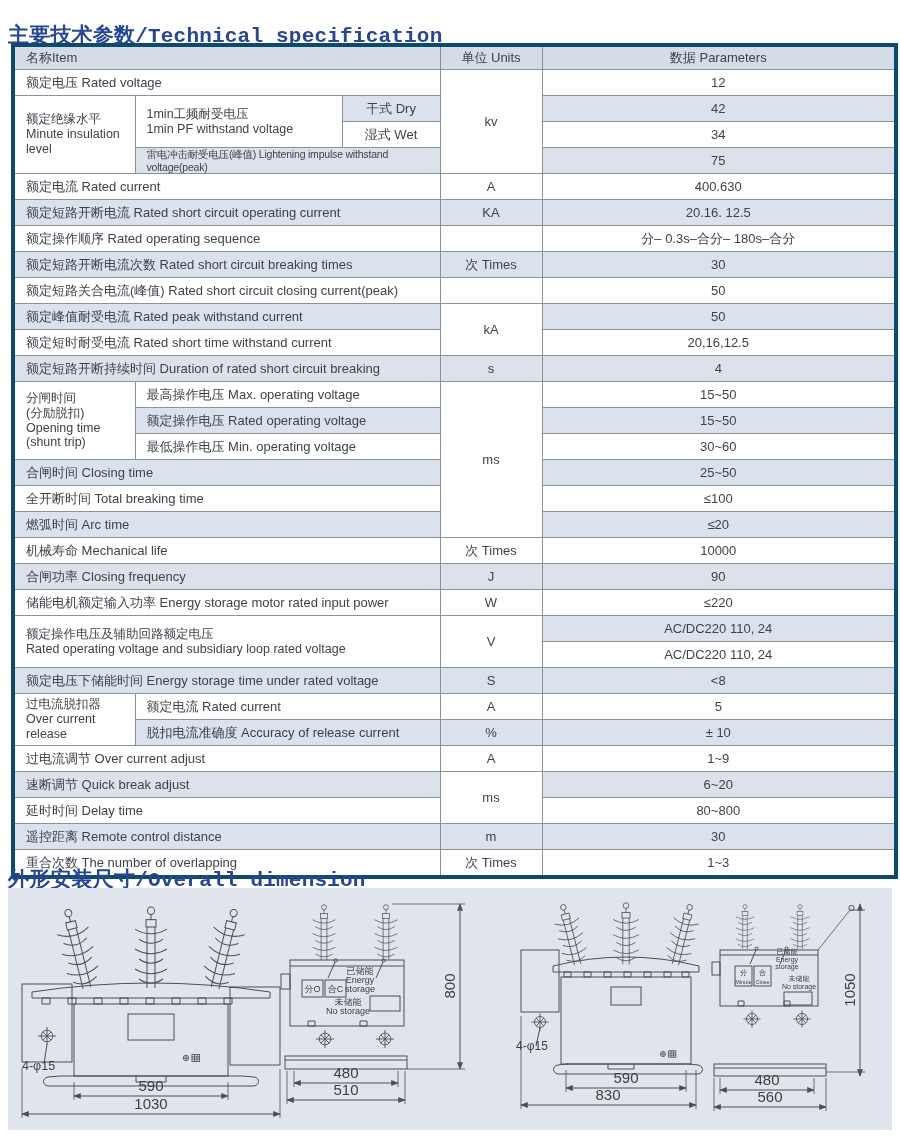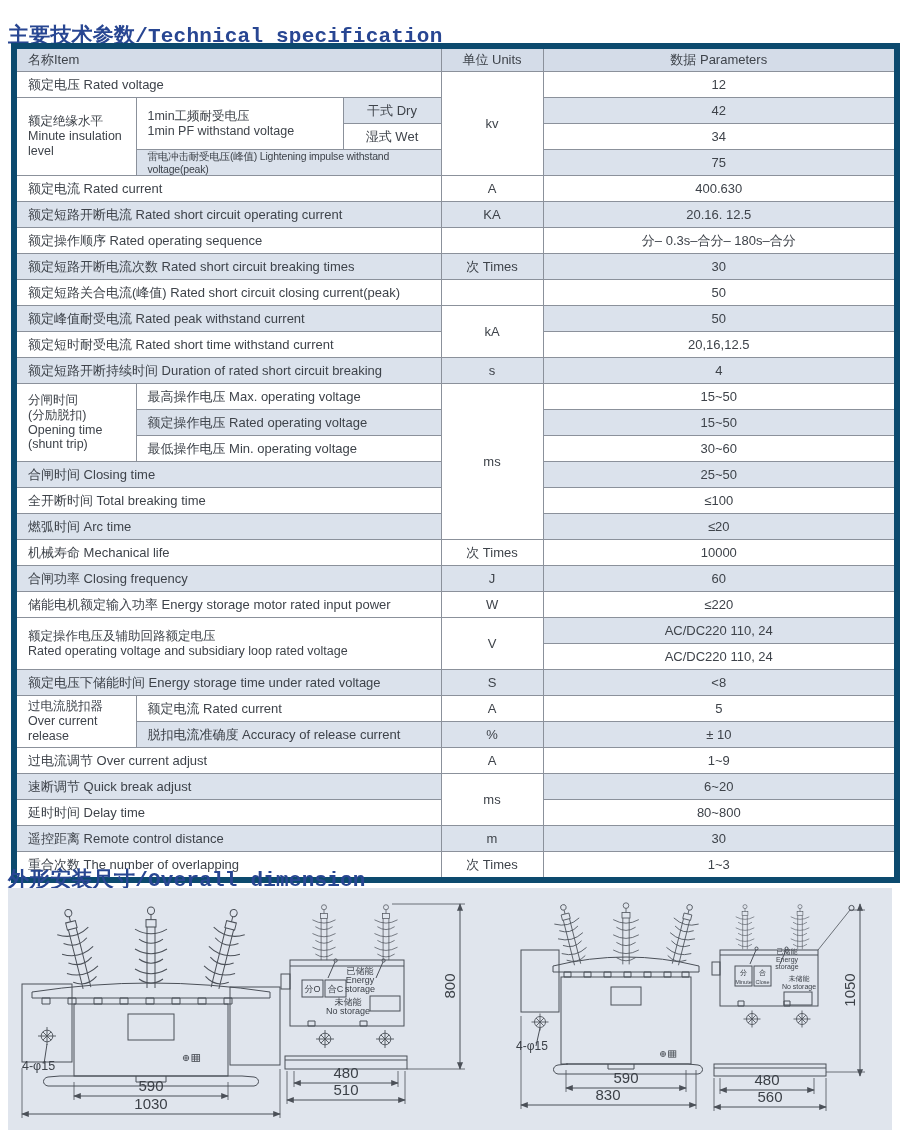--- a/index.html
+++ b/index.html
@@ -14,21 +14,21 @@
   .title{
     position:absolute;left:8px;color:var(--title);
     font-size:21px;font-weight:600;letter-spacing:.2px;white-space:nowrap;font-family:Liberation Mono, monospace;
   }
   #title-spec{top:7px;}
   #title-dim{top:851px;text-align:right;}
   table.spec{
     position:absolute;left:11px;top:43px;width:883px;
     border-collapse:collapse;table-layout:fixed;
     font-size:13px;color:var(--text);
-    border:6px solid #0c4a6e;
+    border:4px solid #0c4a6e;
   }
   .spec td,.spec th{
     border:1px solid var(--border);
     height:25px;padding:0 5px;line-height:1.18;
     text-align:center;font-weight:normal;overflow:hidden;
   }
   .spec thead th{background:var(--header_bg);height:22px;}
   .l{text-align:left !important;padding-left:11px !important;}
   .b{background:var(--row_blue);margin-left:20px;}
   .ml{white-space:pre-line;font-size:12.5px;line-height:1.25;}
@@ -150,21 +150,21 @@
       <td class="b">≤20</td>
     </tr>
     <tr>
       <td colspan="3" class="l">机械寿命 Mechanical life</td>
       <td>次 Times</td>
       <td>10000</td>
     </tr>
     <tr>
       <td colspan="3" class="l b">合闸功率 Closing frequency</td>
       <td class="b">J</td>
-      <td class="b">60</td>
+      <td class="b">90</td>
     </tr>
     <tr>
       <td colspan="3" class="l">储能电机额定输入功率 Energy storage motor rated input power</td>
       <td>W</td>
       <td>≤220</td>
     </tr>
     <tr>
       <td colspan="3" rowspan="2" class="l ml">额定操作电压及辅助回路额定电压
 Rated operating voltage and subsidiary loop rated voltage</td>
       <td rowspan="2">V</td>

